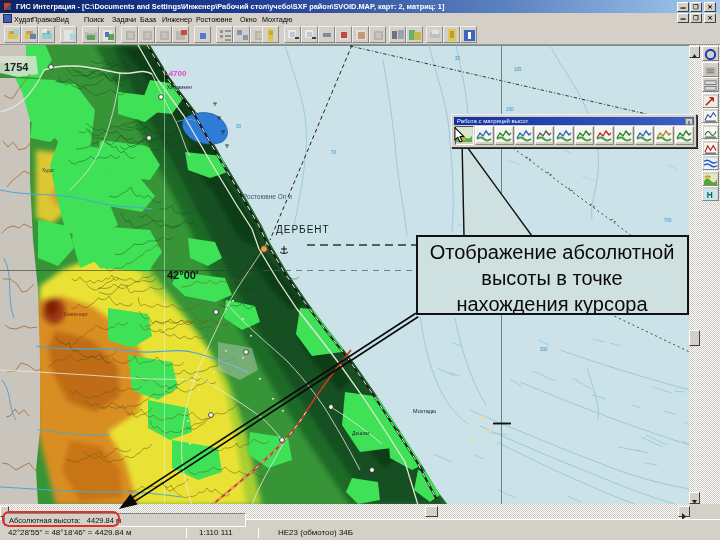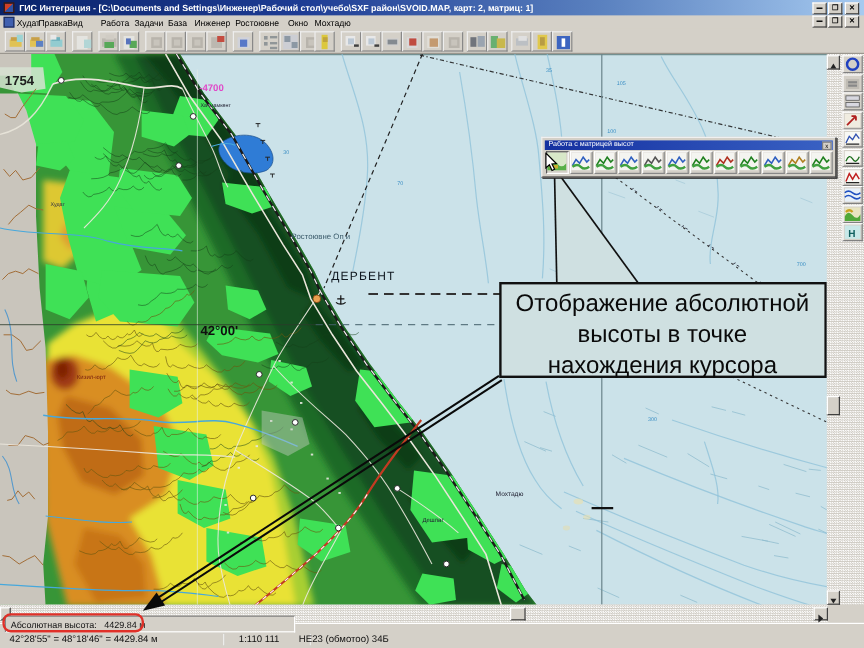--- a/index.html
+++ b/index.html
@@ -18,21 +18,21 @@
   <div class="winbtn" style="left:677px;top:2px;"><span style="position:relative;top:-2px;">▁</span></div>
   <div class="winbtn" style="left:690px;top:2px;">❐</div>
   <div class="winbtn" style="left:704px;top:2px;">✕</div>
 </div>
 <div class="abs" style="left:0;top:13px;width:720px;height:11px;background:#d4d0c8;font-size:7.2px;color:#000;">
   <div class="abs" style="left:3px;top:1px;width:9px;height:9px;background:#4060b0;border:1px solid #203060;"></div>
   <div style="position:absolute;top:1.5px;">
       <span style="position:absolute;left:14px;">Худат</span>
       <span style="position:absolute;left:32px;">Правка</span>
       <span style="position:absolute;left:56px;">Вид</span>
-      <span style="position:absolute;left:84px;">Работа</span>
+      <span style="position:absolute;left:84px;">Поиск</span>
       <span style="position:absolute;left:112px;">Задачи</span>
       <span style="position:absolute;left:140px;">База</span>
       <span style="position:absolute;left:162px;">Инженер</span>
       <span style="position:absolute;left:196px;">Ростоювне</span>
       <span style="position:absolute;left:240px;">Окно</span>
       <span style="position:absolute;left:262px;">Мохтадю</span>
     </div>
   <div class="winbtn" style="left:677px;top:0px;"><span style="position:relative;top:-2px;">▁</span></div>
   <div class="winbtn" style="left:690px;top:0px;">❐</div>
   <div class="winbtn" style="left:704px;top:0px;">✕</div>
@@ -578,19 +578,19 @@
 <div class="abs btn3d" style="left:678px;top:506px;width:12px;height:11px;"><svg width="10" height="9">
       <path d="M3,1 L7,4.5 L3,8 Z" fill="#222"></path>
     </svg></div>
 <div class="abs" style="left:0;top:519px;width:720px;height:21px;background:#d4d0c8;border-top:1px solid #fff;"></div>
 <div class="abs" style="left:4px;top:513px;width:242px;height:14px;background:#d4d0c8;border:1px solid #868686;border-right-color:#fff;border-bottom-color:#fff;font-size:7.5px;line-height:13px;color:#111;padding-left:4px;">Абсолютная высота:&nbsp;&nbsp;&nbsp;4429.84 м</div>
 <div class="abs" style="left:0px;top:528px;width:720px;height:12px;font-size:8px;color:#111;white-space:nowrap;">
   <span style="position:absolute;left:8px;">42°28'55" = 48°18'46" = 4429.84 м</span>
   <span style="position:absolute;left:199px;">1:110 111</span>
   <span style="position:absolute;left:186px;width:1px;height:10px;background:#9a968e;border-right:1px solid #fff;"></span>
   <span style="position:absolute;left:258px;width:1px;height:10px;background:#9a968e;border-right:1px solid #fff;"></span>
-  <span style="position:absolute;left:249px;text-align:right;">НЕ23 (обмотоо) 34Б</span>
+  <span style="position:absolute;left:278px;text-align:right;">НЕ23 (обмотоо) 34Б</span>
 </div>
 <div class="abs" style="left:2px;top:511px;width:118px;height:16px;border:2px solid #e03028;border-radius:7px;"></div>
 <svg class="abs" style="left:0;top:0;pointer-events:none;z-index:50;" width="720" height="540" viewBox="0 0 720 540">
     <path d="M415.8,313.2 L131.2,498.4" stroke="#0a0a0a" stroke-width="1.7"></path>
     <path d="M418.2,316.8 L133.6,502.1" stroke="#0a0a0a" stroke-width="1.7"></path>
     <path d="M119.0,509.0 L130.5,493.7 L137.6,504.6 Z" fill="#0a0a0a"></path>
   </svg>
 </body></html>

